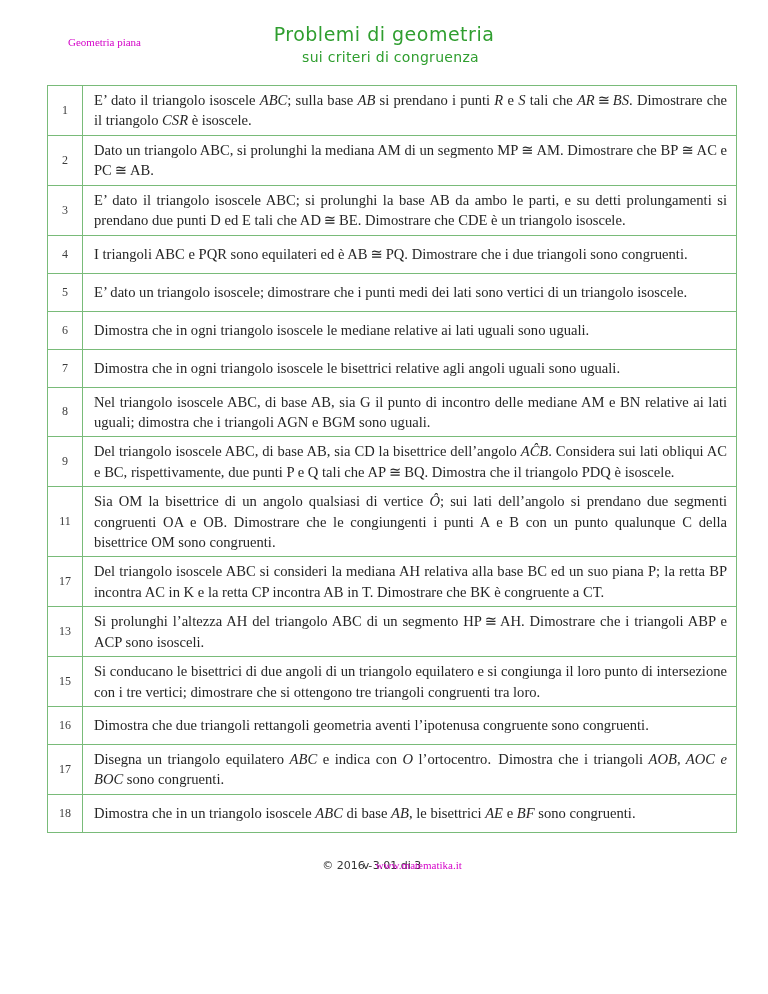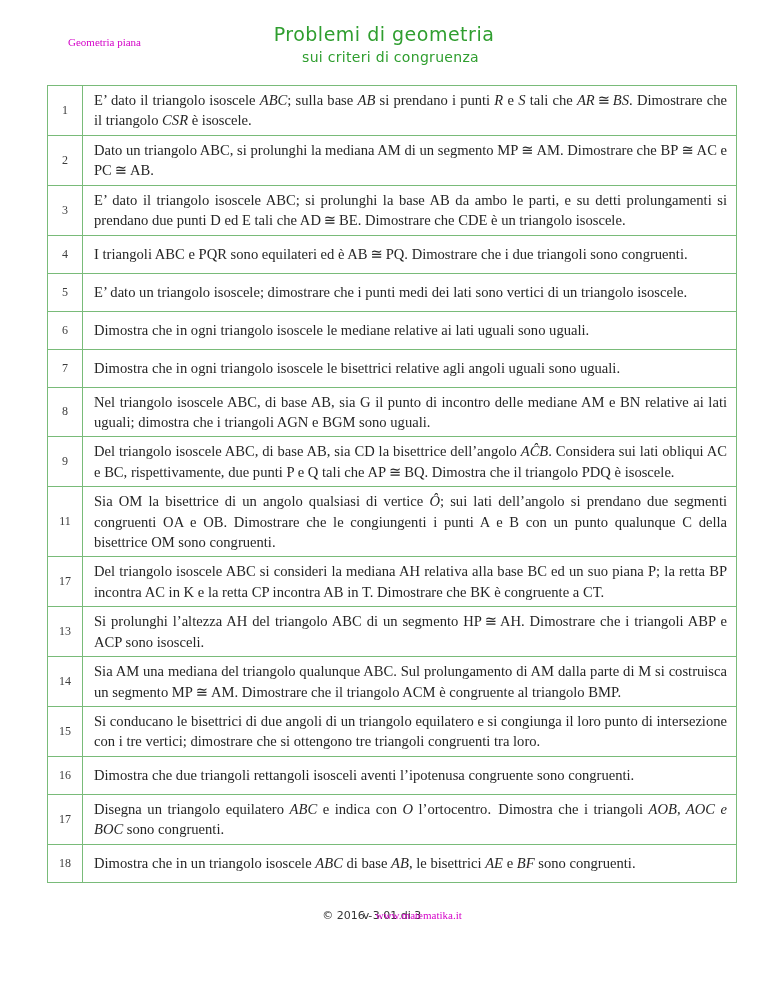--- a/index.html
+++ b/index.html
@@ -143,38 +143,32 @@
     </div>
   </div>
 
   <div class="trow">
     <div class="num-cell">13</div>
     <div class="text-cell">
       <div class="txt">Si prolunghi l’altezza AH del triangolo ABC di un segmento HP ≅ AH. Dimostrare che i triangoli ABP e ACP sono isosceli.</div>
     </div>
   </div>
 
-  <div class="trow">
-    <div class="num-cell">14</div>
-    <div class="text-cell">
-      <div class="txt">Sia AM una mediana del triangolo qualunque ABC. Sul prolungamento di AM dalla parte di M si costruisca un segmento MP ≅ AM. Dimostrare che il triangolo ACM è congruente al triangolo BMP.</div>
-    </div>
-  </div>
 
   <div class="trow">
     <div class="num-cell">15</div>
     <div class="text-cell">
       <div class="txt">Si conducano le bisettrici di due angoli di un triangolo equilatero e si congiunga il loro punto di intersezione con i tre vertici; dimostrare che si ottengono tre triangoli congruenti tra loro.</div>
     </div>
   </div>
 
   <div class="trow">
     <div class="num-cell">16</div>
     <div class="text-cell">
-      <div class="txt">Dimostra che due triangoli rettangoli isosceli aventi l’ipotenusa congruente sono congruenti.</div>
+      <div class="txt">Dimostra che due triangoli rettangoli geometria aventi l’ipotenusa congruente sono congruenti.</div>
     </div>
   </div>
 
   <div class="trow">
     <div class="num-cell">17</div>
     <div class="text-cell">
       <div class="txt">Disegna un triangolo equilatero <i>ABC</i> e indica con <i>O</i> l’ortocentro. Dimostra che i triangoli <i>AOB, AOC e BOC</i> sono congruenti.</div>
     </div>
   </div>
 

